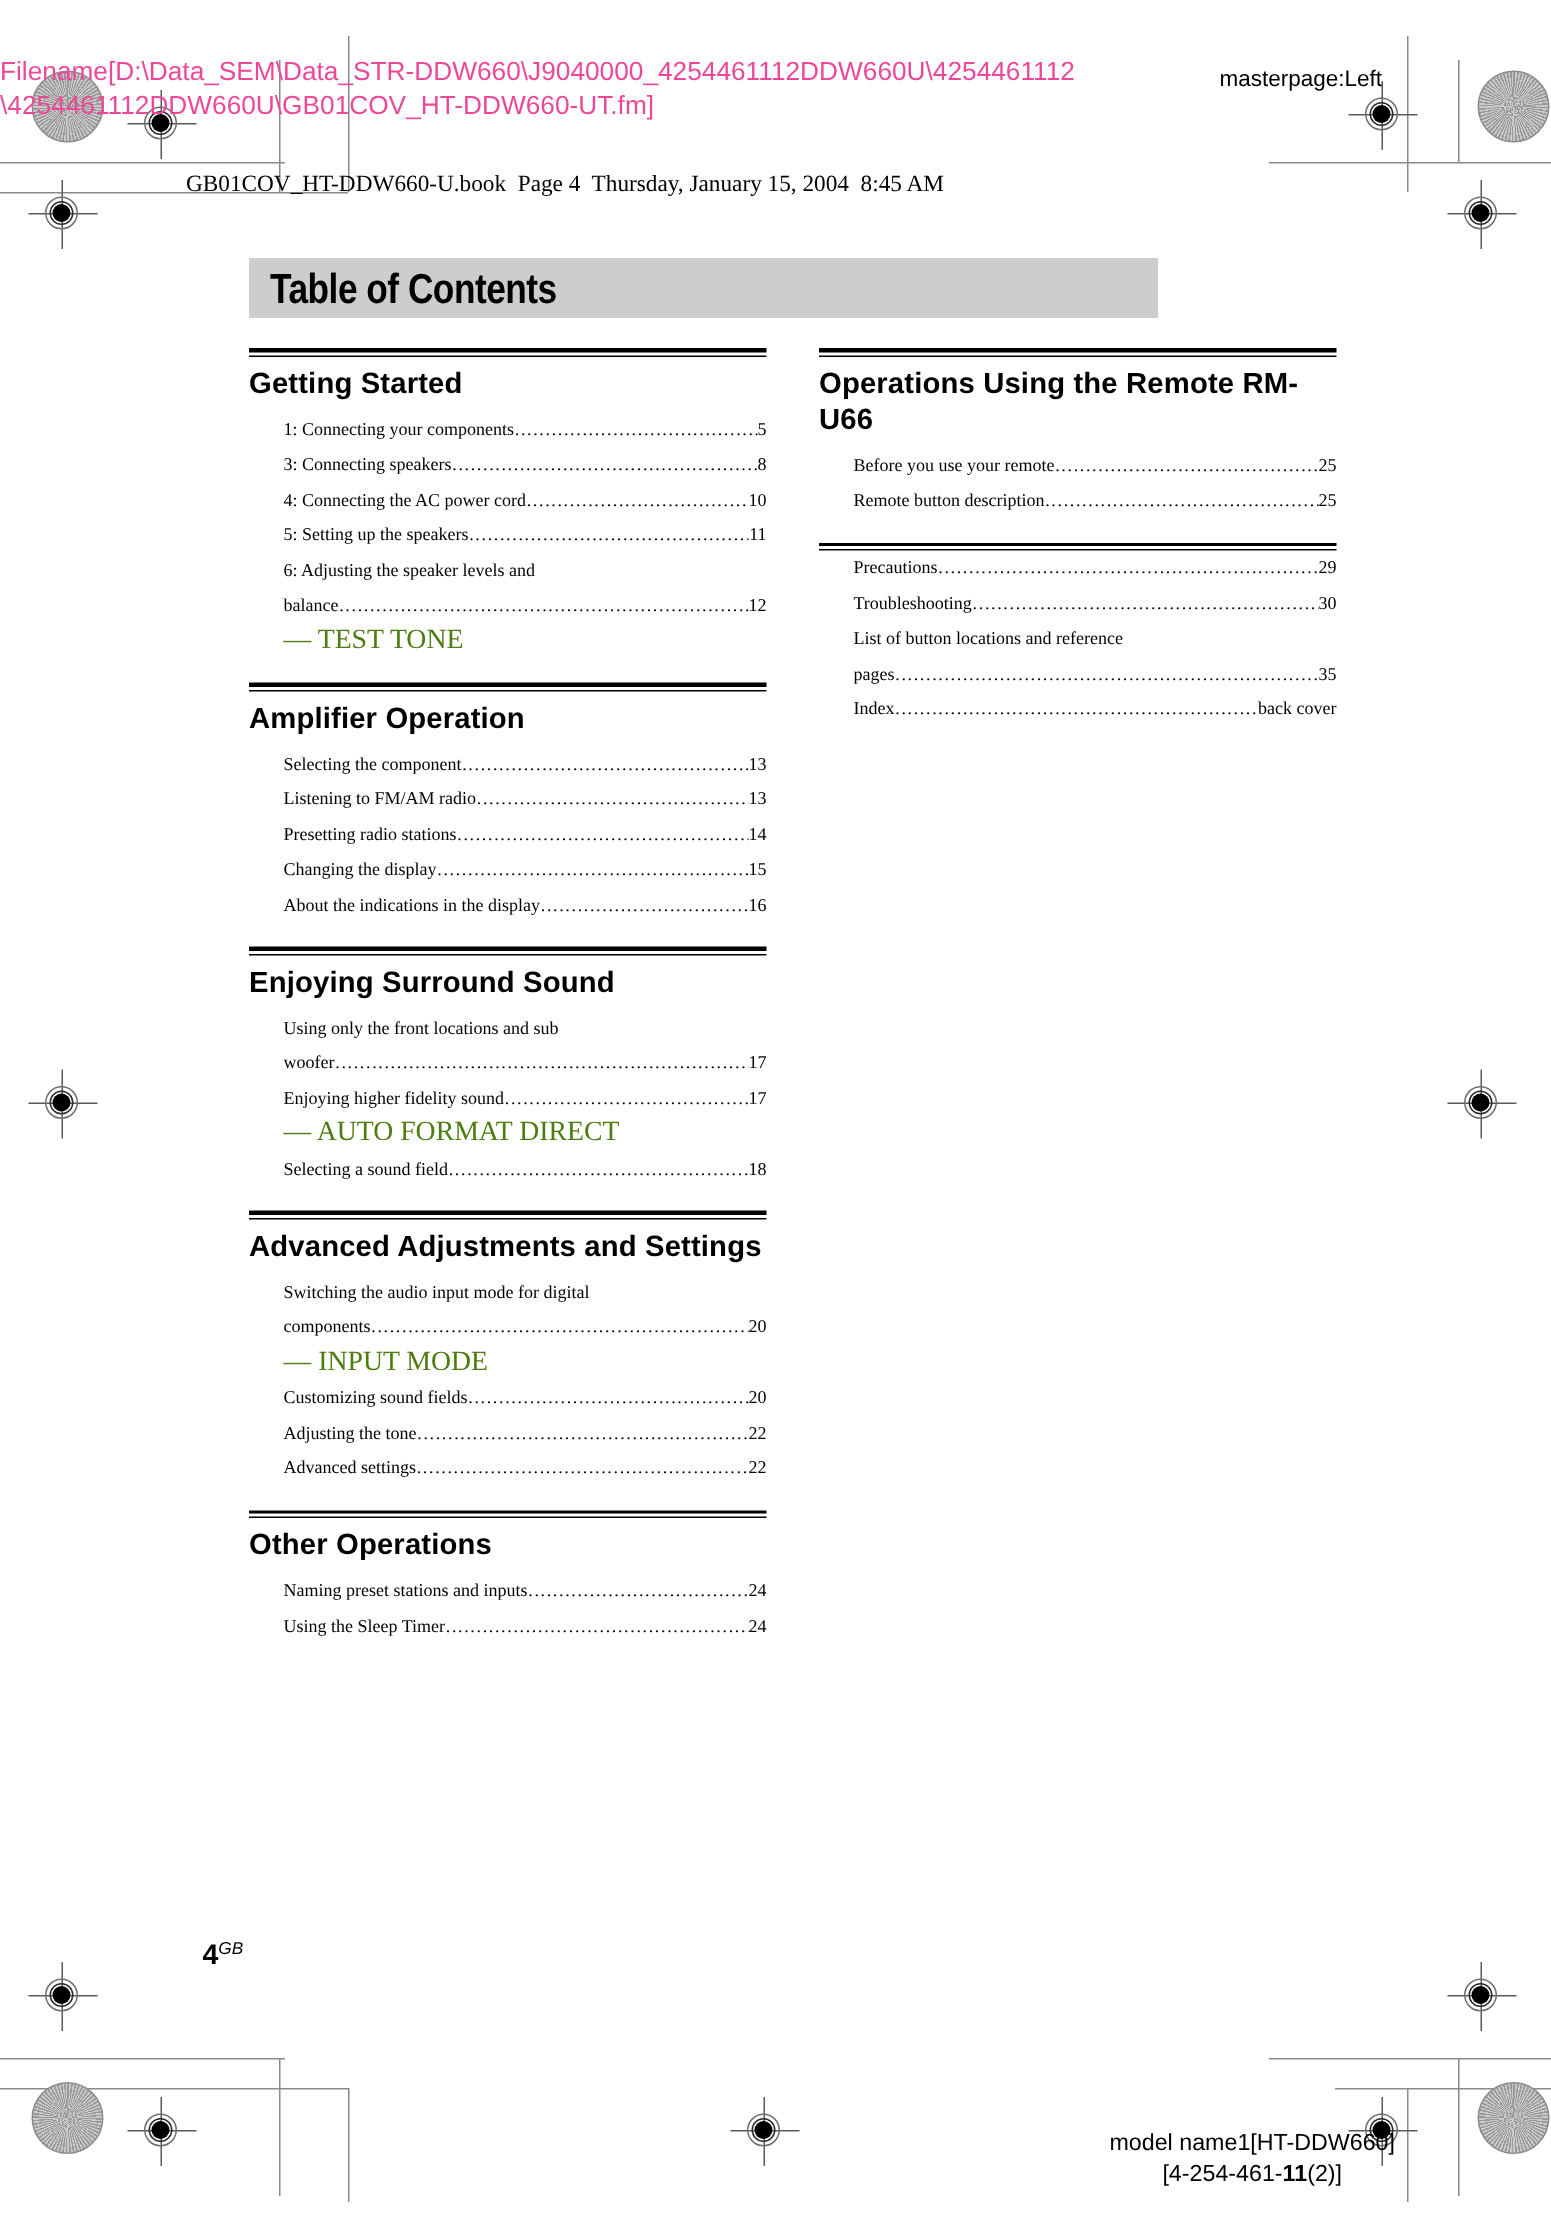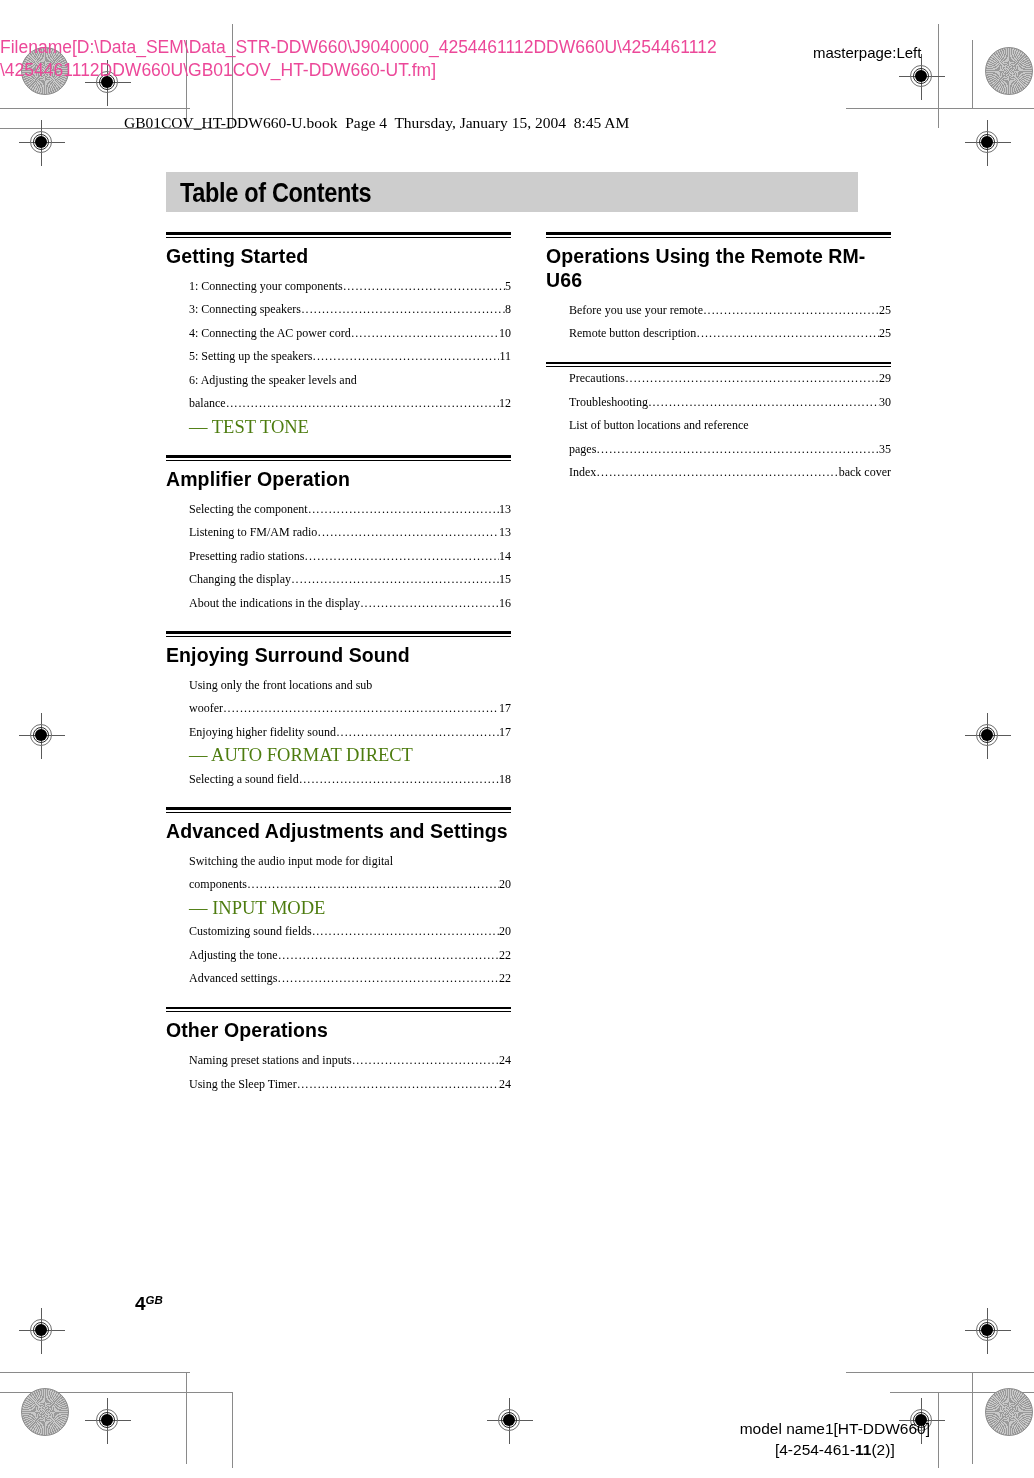--- a/index.html
+++ b/index.html
@@ -118,21 +118,21 @@
     line-height: 21px;
     color: #000;
   }
   .meta-model b { font-weight: bold; }
 
   
   .toc-banner {
     position: absolute;
     left: 166px;
     top: 172px;
-    width: 692px;
+    width: 606px;
     height: 40px;
     background: #cdcdcd;
   }
   .toc-banner-text {
     position: absolute;
     left: 14px;
     top: 5px;
     font-family: "Liberation Sans", sans-serif;
     font-weight: bold;
     font-size: 28px;
@@ -232,21 +232,21 @@
     color: #000;
   }
   .page-folio .num {
     font-weight: bold;
     font-size: 19px;
   }
   .page-folio .sup {
     font-size: 11.5px;
     font-style: italic;
     vertical-align: super;
-    font-weight: bold;
+    font-weight: normal;
   }
 </style>
 </head>
 <body>
 
 <div id="page">
 
   <div class="trim-line trim-h" style="left:0px;  top:108px;  width:190px;"></div>
   <div class="trim-line trim-h" style="left:0px;  top:128px;  width:232px;"></div>
   <div class="trim-line trim-v" style="left:186px;top:40px;  height:88px;"></div>

